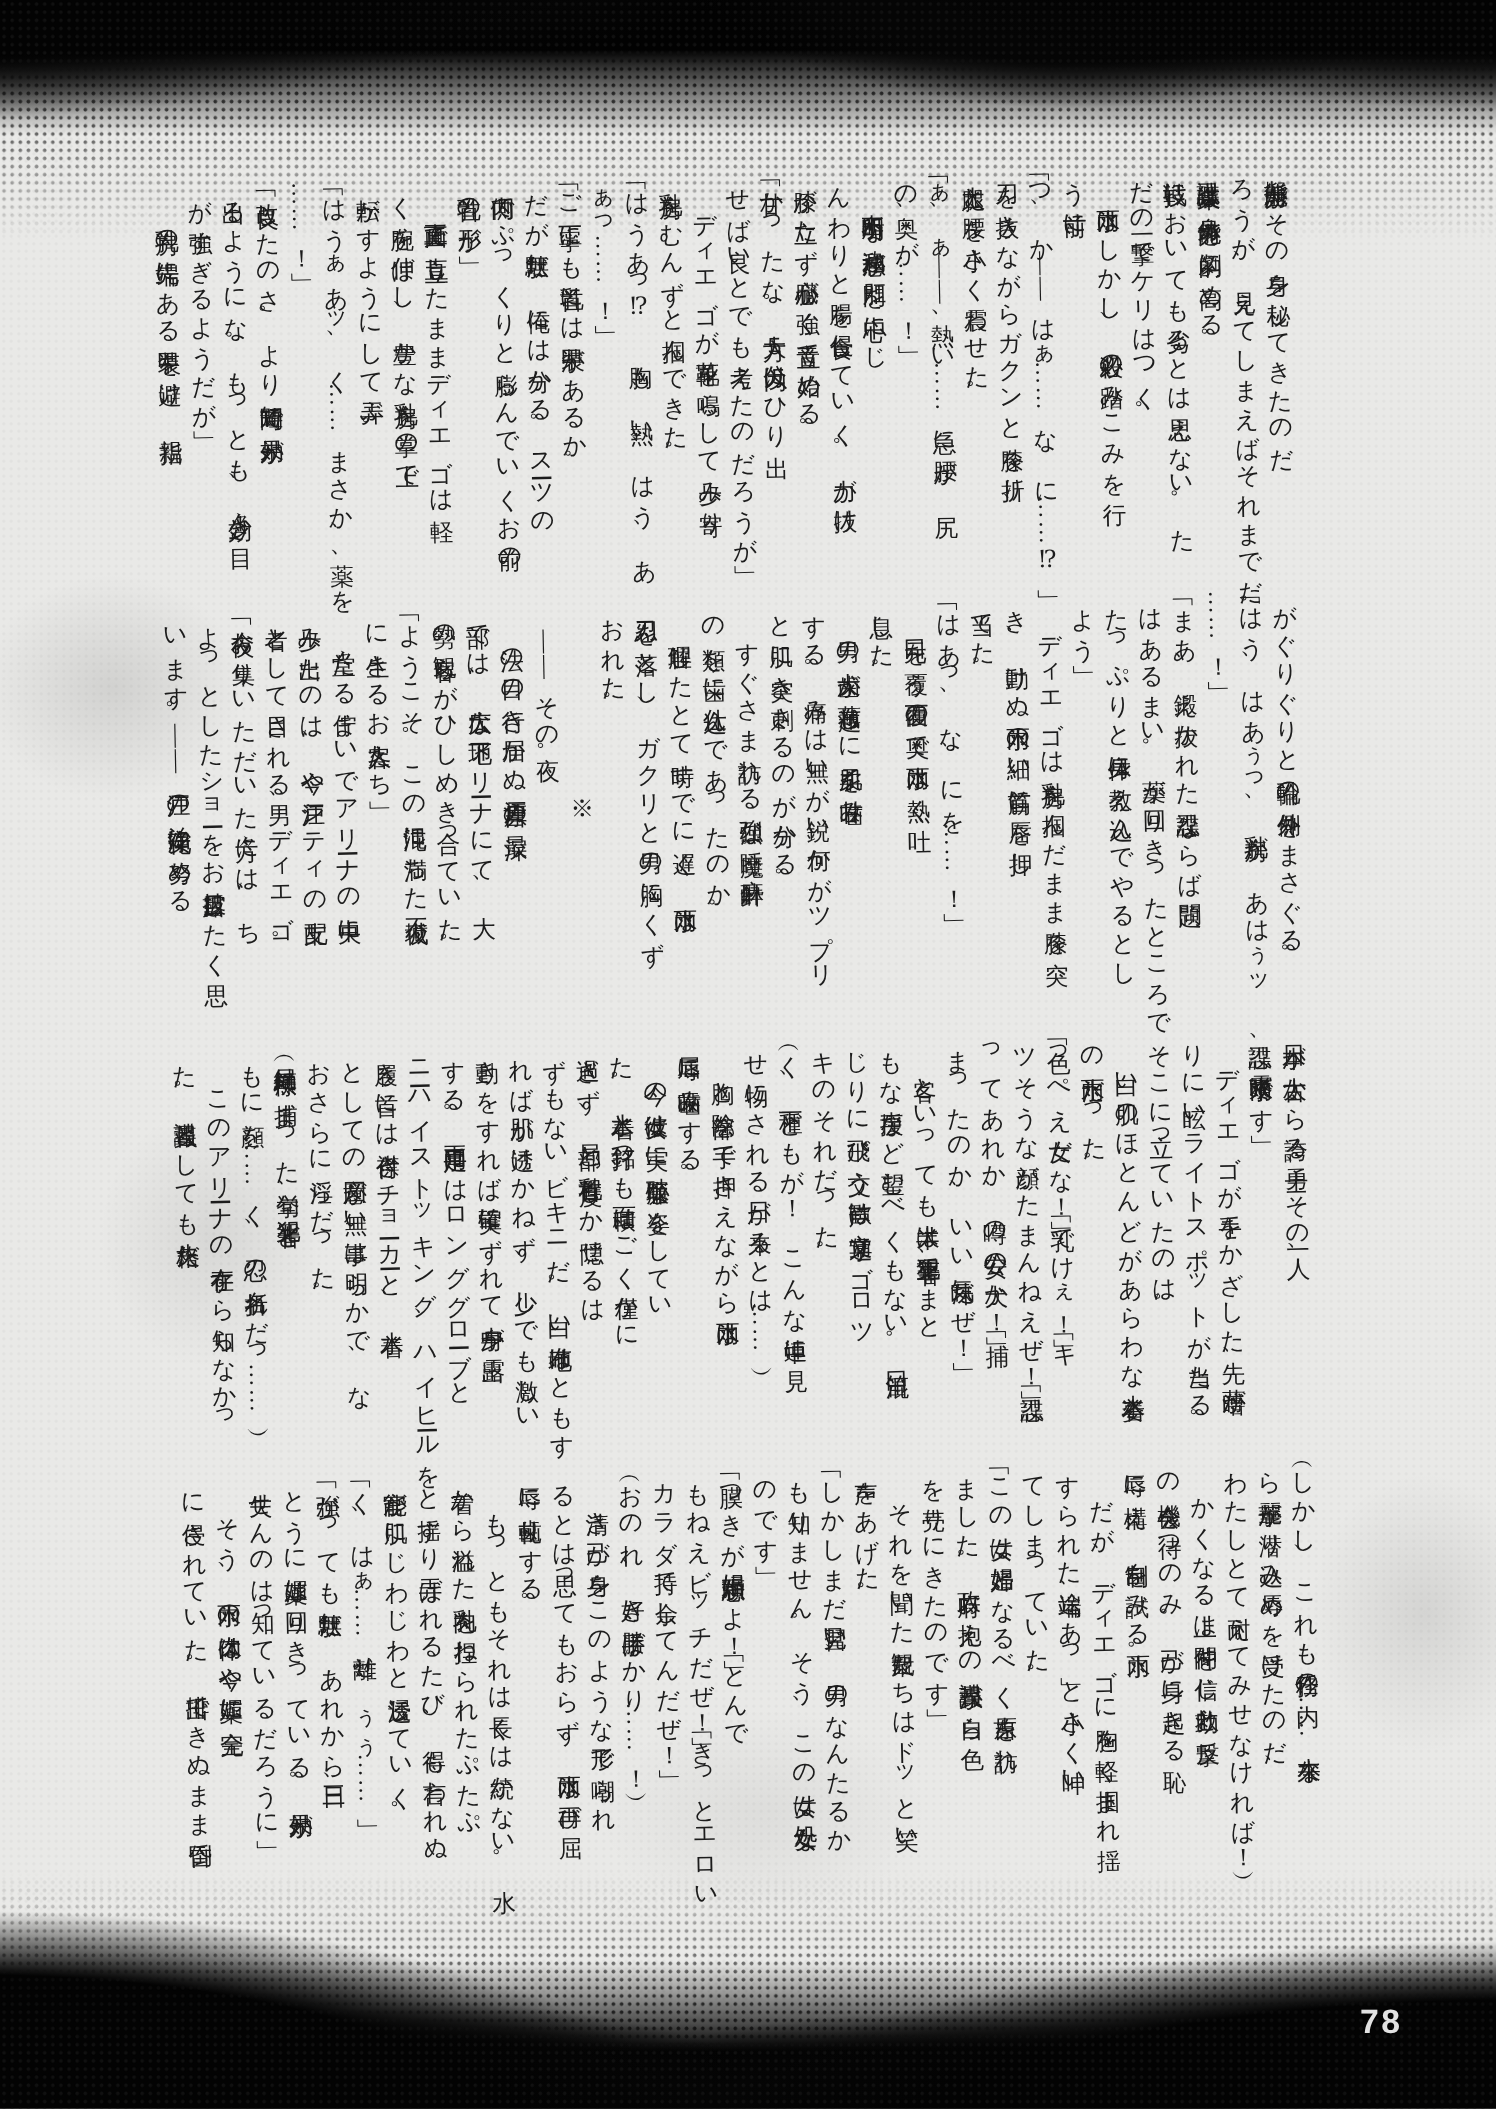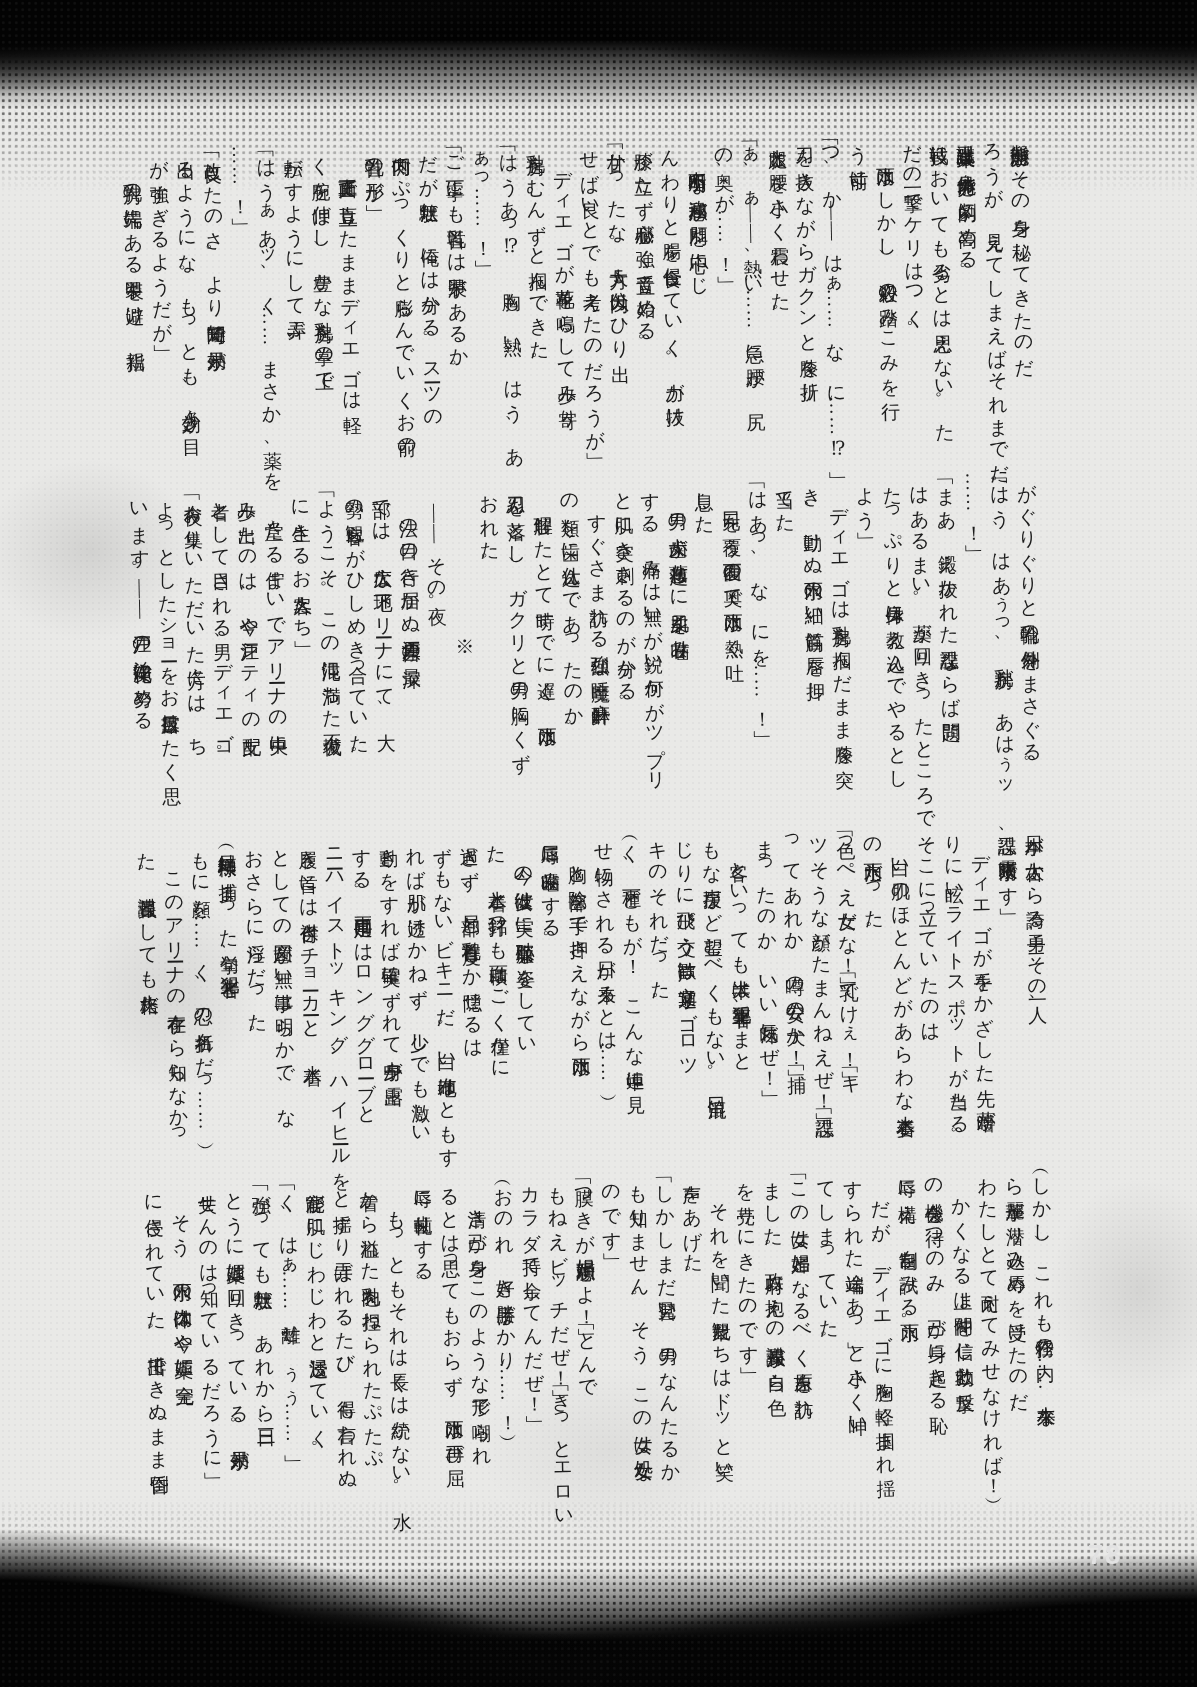--- a/index.html
+++ b/index.html
@@ -60,21 +60,21 @@
   }
   .dots-top{
     -webkit-mask-image:linear-gradient(to bottom,#000 18%, rgba(0,0,0,.55) 48%, transparent 80%);
             mask-image:linear-gradient(to bottom,#000 18%, rgba(0,0,0,.55) 48%, transparent 80%);
   }
   .dots-bottom{
     -webkit-mask-image:linear-gradient(to top,#000 22%, rgba(0,0,0,.55) 52%, transparent 82%);
             mask-image:linear-gradient(to top,#000 22%, rgba(0,0,0,.55) 52%, transparent 82%);
   }
   .page-number{
-    position:absolute;left:1088px;top:1540px;
+    position:absolute;left:1088px;top:1602px;
     font-family:"Liberation Sans","DejaVu Sans",sans-serif;
     font-size:27px;font-weight:bold;color:#e2e2e2;letter-spacing:2px;
   }
 </style>
 </head>
 <body>
 
 <div style="position:absolute;inset:0;">
   <div class="paper-dots"></div>
   <div class="cloud cloud-1"></div>

